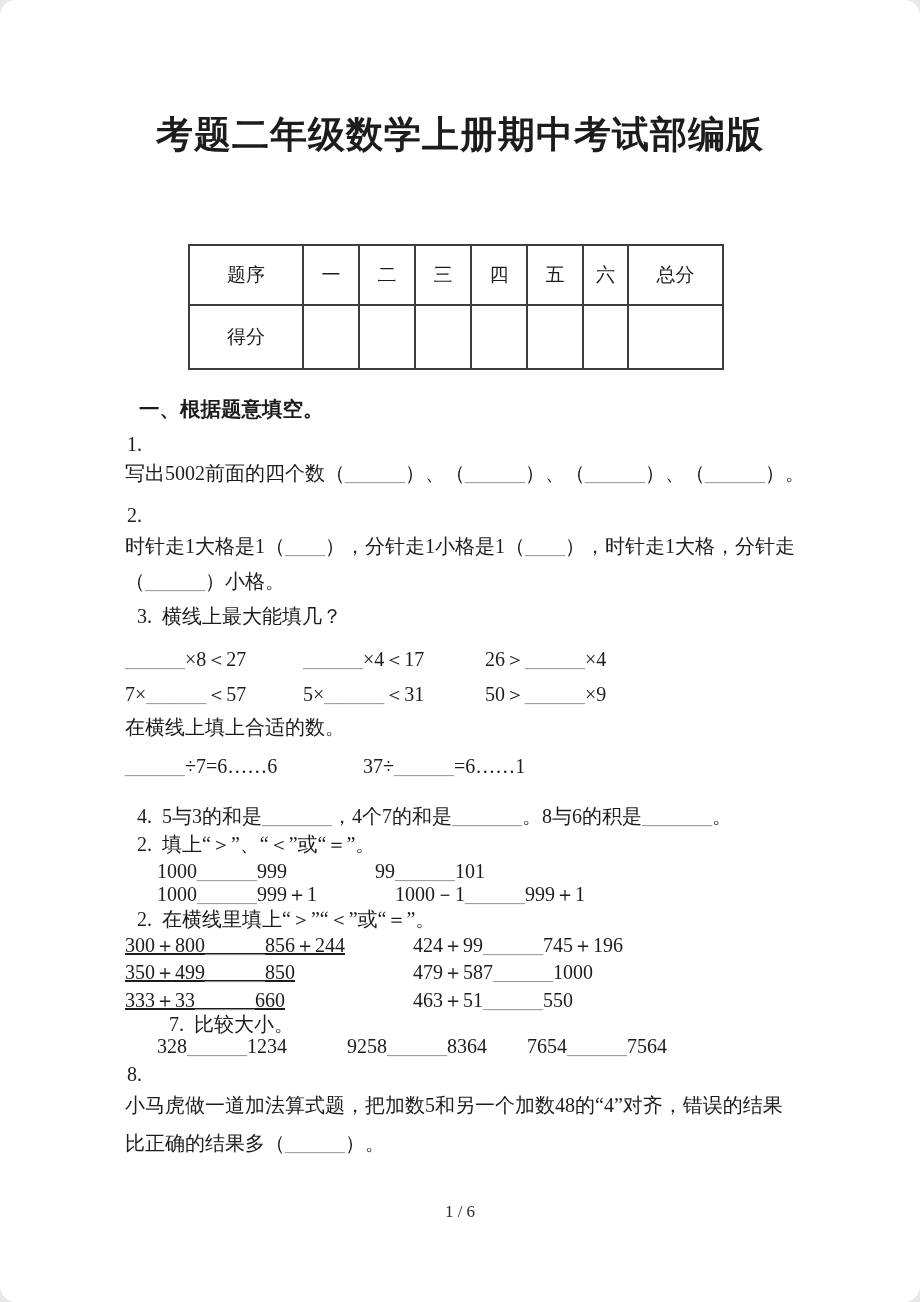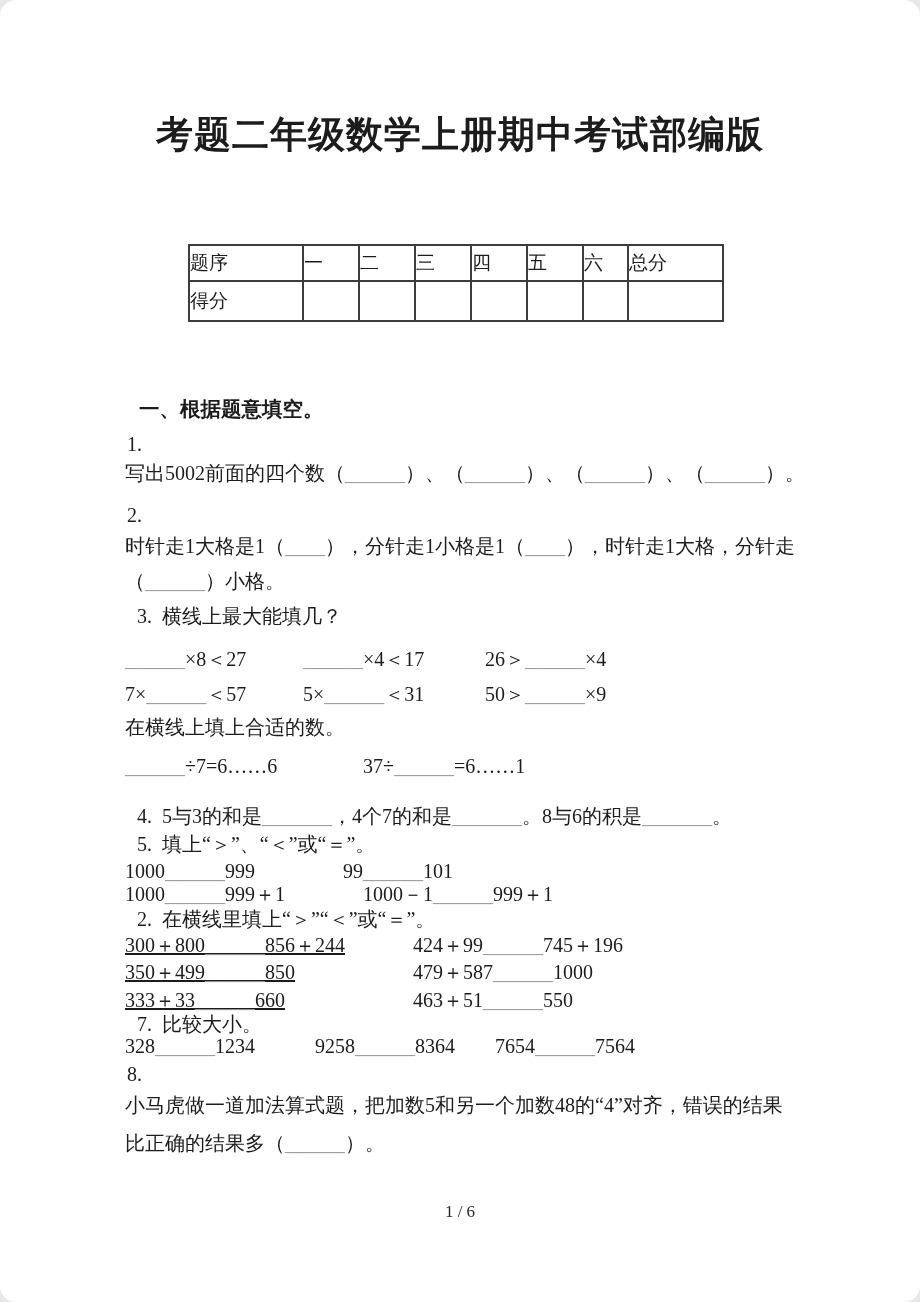--- a/index.html
+++ b/index.html
@@ -21,42 +21,42 @@
   .info-line {
     position:absolute; top:212px; left:204px;
     font-size:19px; white-space:pre;
   }
   table.score-table {
     position:absolute; top:244px; left:188px;
     border-collapse:collapse; table-layout:fixed;
   }
   table.score-table td {
     border:2px solid #3d3d3d;
-    text-align:left; vertical-align:middle;
-    font-size:19px; padding:0;
+    text-align:center; vertical-align:middle;
+    font-size:19px; padding:12px;
   }
   tr.row-head td { height:34px; }
   tr.row-score td { height:38px; }
 
   .content {
     position:absolute; left:125px; top:396px; width:690px;
     font-size:20px;
   }
   .line { white-space:pre-wrap; }
   .part { display:inline-block; white-space:pre; }
 
   .sec-heading {
     font-family:"Liberation Sans","DejaVu Sans",sans-serif;
     font-weight:700; font-size:20.5px;
     padding-left:14px;
     line-height:26px; margin-bottom:11px;
   }
   .qnum   { line-height:22px; padding-left:2px; }
   .qhead  { padding-left:12px; }
-  .lh22 { line-height:22px; }
+  .lh22 { line-height:22px;margin-left:32px; }
   .lh24 { line-height:24px; }
   .lh26 { line-height:26px; }
   .mb1{margin-bottom:1px;} .mb2{margin-bottom:2px;} .mb4{margin-bottom:4px;}
   .mb6{margin-bottom:6px;} .mb8{margin-bottom:8px;} .mb9{margin-bottom:9px;}
   .mb10{margin-bottom:26px;} .mb11{margin-bottom:11px;} .mb12{margin-bottom:12px;}
   .mb14{margin-bottom:14px;} .mb15{margin-bottom:15px;} .mb19{margin-bottom:19px;}
   .mb0{margin-bottom:0;}
 
   .w178{width:178px;} .w182{width:182px;}
   .w315{width:315px;} .w238{width:238px;}
@@ -125,21 +125,21 @@
     <div class="line lh24 mb11">（<span class="blank">______</span>）小格。</div>
 
     <div class="line lh24 qhead mb19">3.  横线上最大能填几？</div>
     <div class="line lh24 mb11"><span class="part w178"><span class="blank">______</span>×8＜27</span><span class="part w182"><span class="blank">______</span>×4＜17</span><span class="part">26＞<span class="blank">______</span>×4</span></div>
     <div class="line lh24 mb9"><span class="part w178">7×<span class="blank">______</span>＜57</span><span class="part w182">5×<span class="blank">______</span>＜31</span><span class="part">50＞<span class="blank">______</span>×9</span></div>
     <div class="line lh24 mb15">在横线上填上合适的数。</div>
     <div class="line lh24 mb10"><span class="part w238"><span class="blank">______</span>÷7=6……6</span><span class="part">37÷<span class="blank">______</span>=6……1</span></div>
 
     <div class="line lh24 qhead mb4">4.  5与3的和是<span class="blank">_______</span>，4个7的和是<span class="blank">_______</span>。8与6的积是<span class="blank">_______</span>。</div>
 
-    <div class="line lh24 qhead mb4">5.  填上“＞”、“＜”或“＝”。</div>
+    <div class="line lh24 qhead mb4">2.  填上“＞”、“＜”或“＝”。</div>
     <div class="line lh22 mb1"><span class="part w218">1000<span class="blank">______</span>999</span><span class="part">99<span class="blank">______</span>101</span></div>
     <div class="line lh22 mb2"><span class="part w238">1000<span class="blank">______</span>999＋1</span><span class="part">1000－1<span class="blank">______</span>999＋1</span></div>
 
     <div class="line lh24 qhead mb1">2.  在横线里填上“＞”“＜”或“＝”。</div>
     <div class="line lh26 mb1"><span class="part w288">300＋800<span class="blank">______</span>856＋244</span><span class="part">424＋99<span class="blank">______</span>745＋196</span></div>
     <div class="line lh26 mb2"><span class="part w288">350＋499<span class="blank">______</span>850</span><span class="part">479＋587<span class="blank">______</span>1000</span></div>
     <div class="line lh26 mb0"><span class="part w288">333＋33<span class="blank">______</span>660</span><span class="part">463＋51<span class="blank">______</span>550</span></div>
 
     <div class="line lh22 qhead mb0">7.  比较大小。</div>
     <div class="line lh22 mb6"><span class="part w190">328<span class="blank">______</span>1234</span><span class="part w180">9258<span class="blank">______</span>8364</span><span class="part">7654<span class="blank">______</span>7564</span></div>

